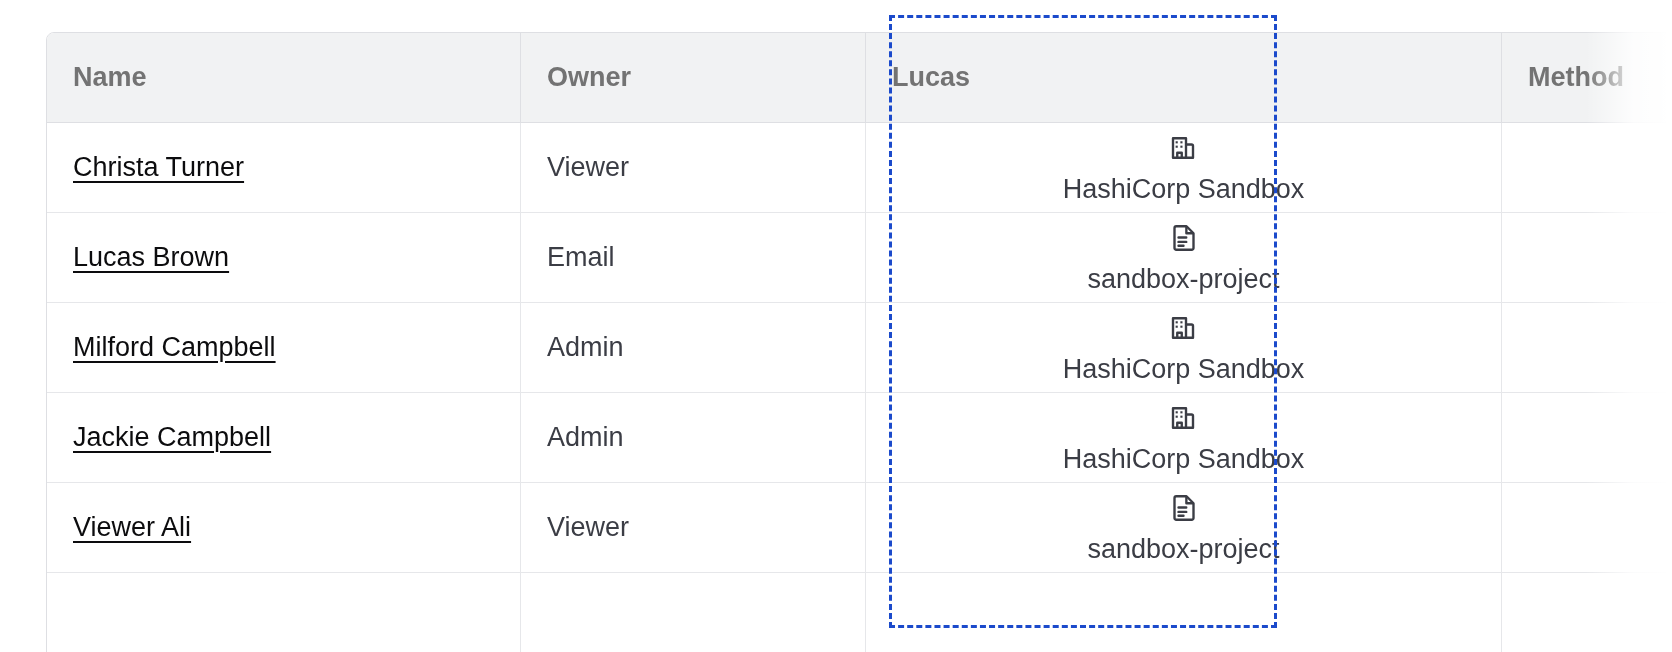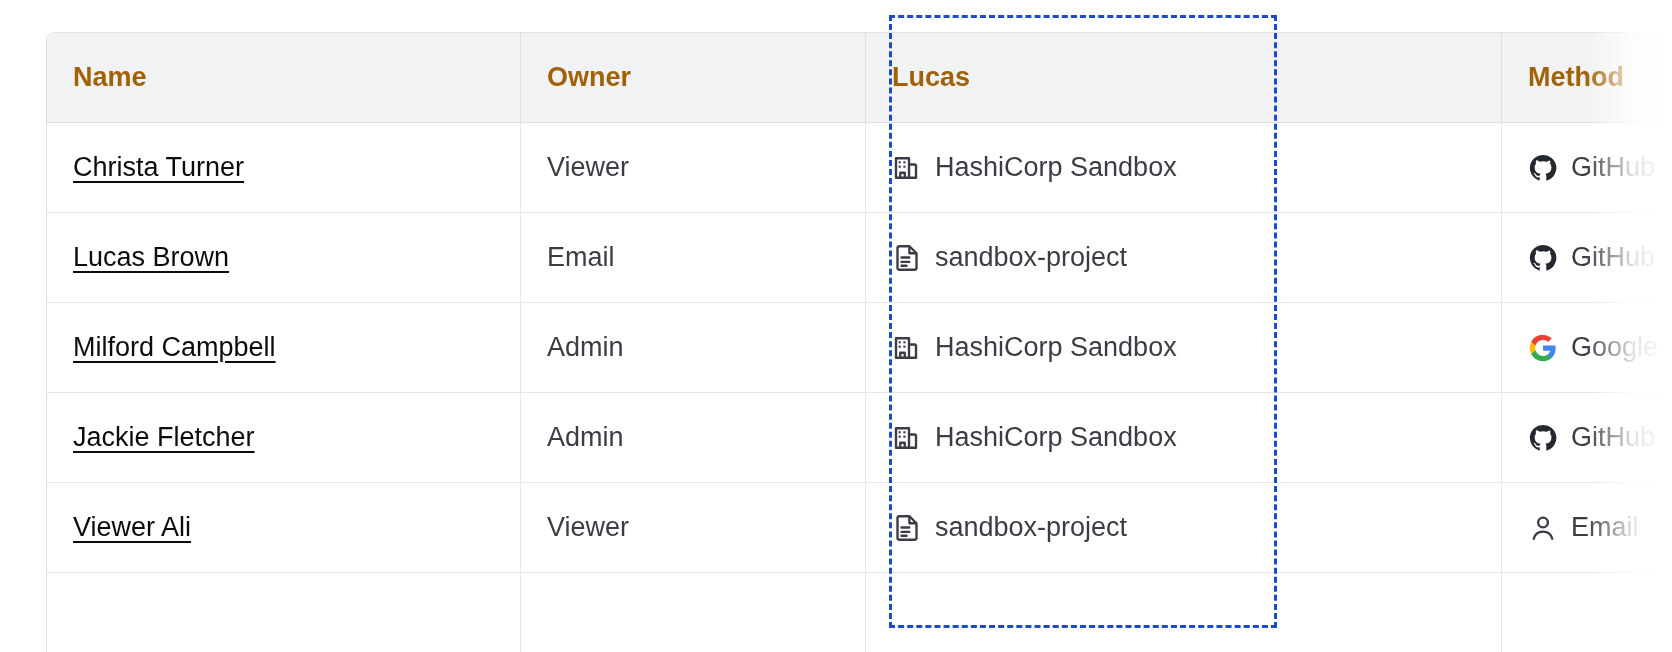--- a/index.html
+++ b/index.html
@@ -37,21 +37,21 @@
   table.grid col.c-name   { width: 474px; }
   table.grid col.c-role   { width: 345px; }
   table.grid col.c-scope  { width: 636px; }
   table.grid col.c-method { width: 475px; }
 
   thead th {
     background: #F1F2F3;
     text-align: left;
     font-size: 27px;
     font-weight: bold;
-    color: #a16207;
+    color: #737373;
     padding: 0 26px;
     height: 90px;
     border-bottom: 1px solid #DEDFE3;
     border-right: 1px solid #DEDFE3;
     box-sizing: border-box;
     white-space: nowrap;
   }
   thead th:last-child { border-right: none; }
 
   tbody td {
@@ -75,20 +75,21 @@
     text-decoration: underline;
     text-underline-offset: 5px;
     text-decoration-thickness: 2px;
     cursor: pointer;
   }
 
   .cell-ico {
     display: flex;
     align-items: center;
     gap: 13px;
+    flex-direction: column;
   }
   .cell-ico svg { display: block; flex: 0 0 auto; }
   .cell-ico .lbl { line-height: 1; }
 
   
   .edge-fade {
     position: absolute;
     top: 0;
     right: 0;
     width: 86px;
@@ -216,21 +217,21 @@
                     <path fill="#34A853" d="M12 22.5c2.84 0 5.22-.94 6.96-2.55l-3.4-2.64c-.94.63-2.15 1-3.56 1-2.74 0-5.06-1.85-5.89-4.33H2.6v2.72A10.5 10.5 0 0 0 12 22.5Z"></path>
                     <path fill="#FBBC05" d="M6.11 13.98a6.3 6.3 0 0 1 0-4.02V7.24H2.6a10.5 10.5 0 0 0 0 9.46l3.51-2.72Z"></path>
                     <path fill="#EA4335" d="M12 5.63c1.55 0 2.93.53 4.02 1.57l3.01-3.01C17.21 2.51 14.83 1.5 12 1.5A10.5 10.5 0 0 0 2.6 7.24l3.51 2.72C6.94 7.48 9.26 5.63 12 5.63Z"></path>
                   </svg>
                 </span>
                 <span class="lbl">Google</span>
               </div>
             </td>
           </tr>
           <tr>
-            <td><span class="name-link">Jackie Fletcher</span></td>
+            <td><span class="name-link">Jackie Campbell</span></td>
             <td>Admin</td>
             <td>
               <div class="cell-ico">
                 <span>
                   <svg width="30" height="30" viewBox="0 0 24 24" fill="none">
                     <path d="M3.2 4.2h10.4v15.6H3.2z" stroke="#3B3D45" stroke-width="1.9" stroke-linejoin="round"></path>
                     <path d="M13.6 9.2h4.4a1.2 1.2 0 0 1 1.2 1.2v9.4h-5.6" stroke="#3B3D45" stroke-width="1.9" stroke-linejoin="round"></path>
                     <rect x="5.3" y="6.6" width="1.7" height="1.7" fill="#3B3D45"></rect>
                     <rect x="9.1" y="6.6" width="1.7" height="1.7" fill="#3B3D45"></rect>
                     <rect x="5.3" y="10.1" width="1.7" height="1.7" fill="#3B3D45"></rect>

